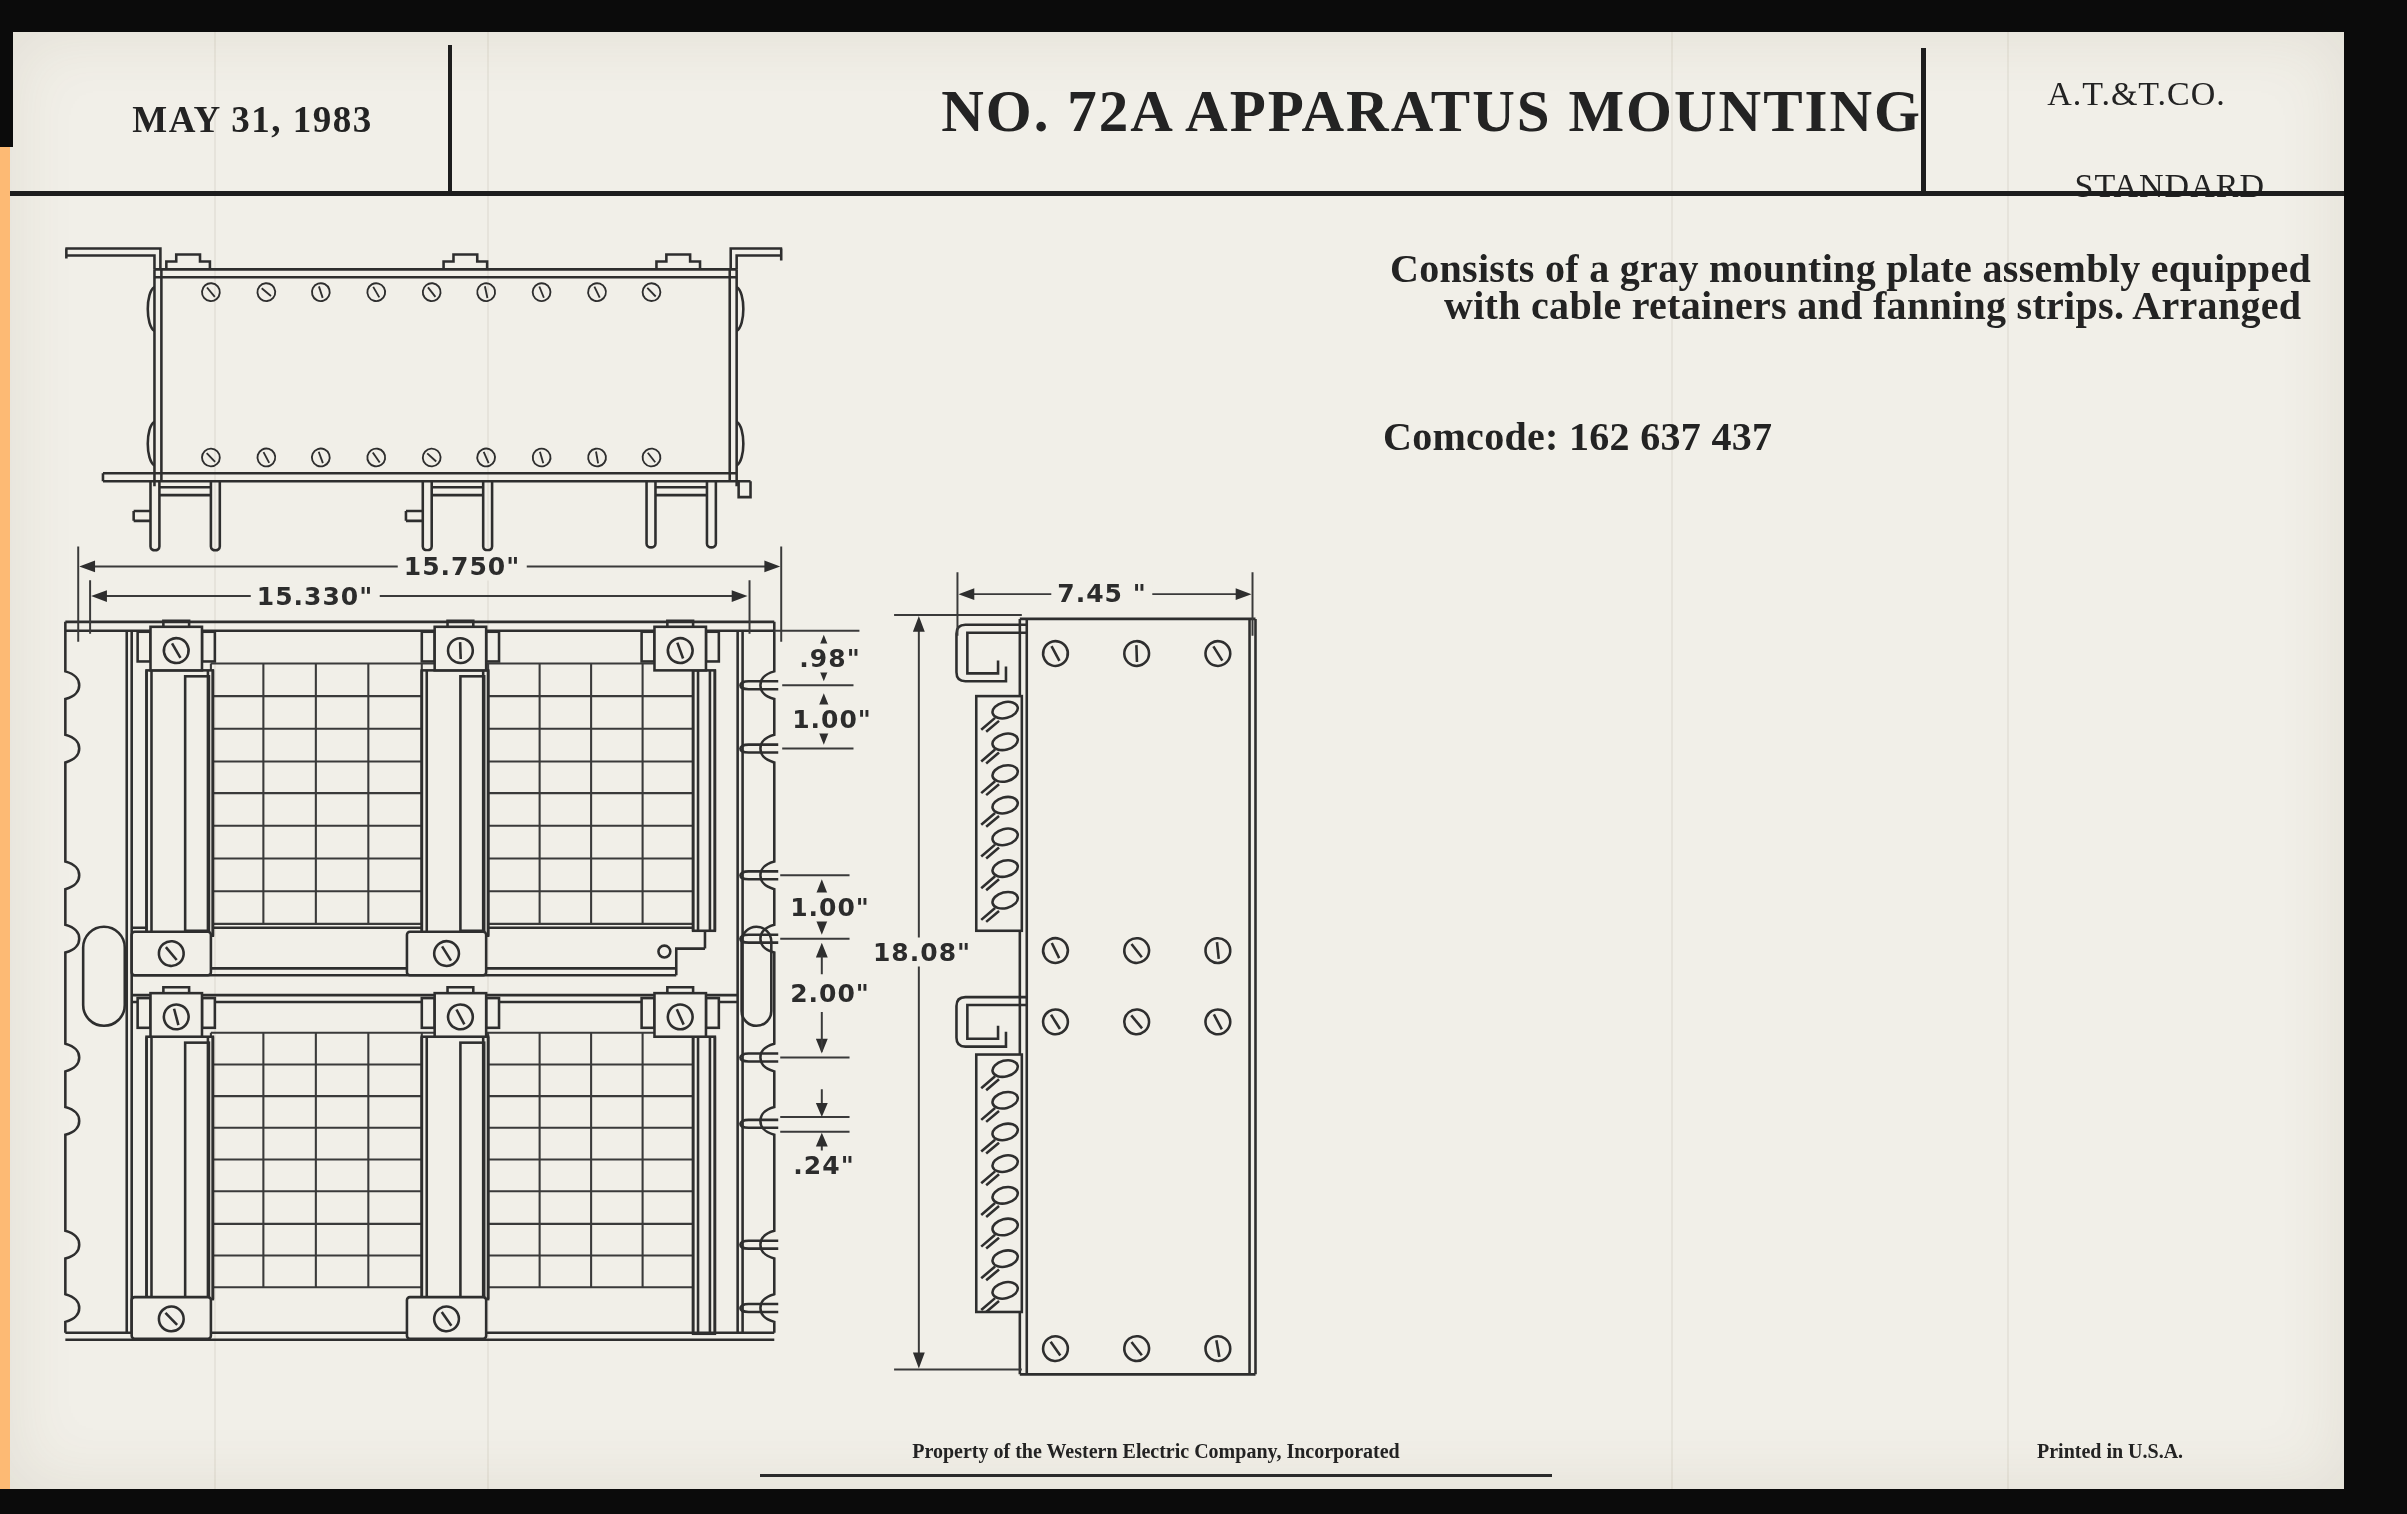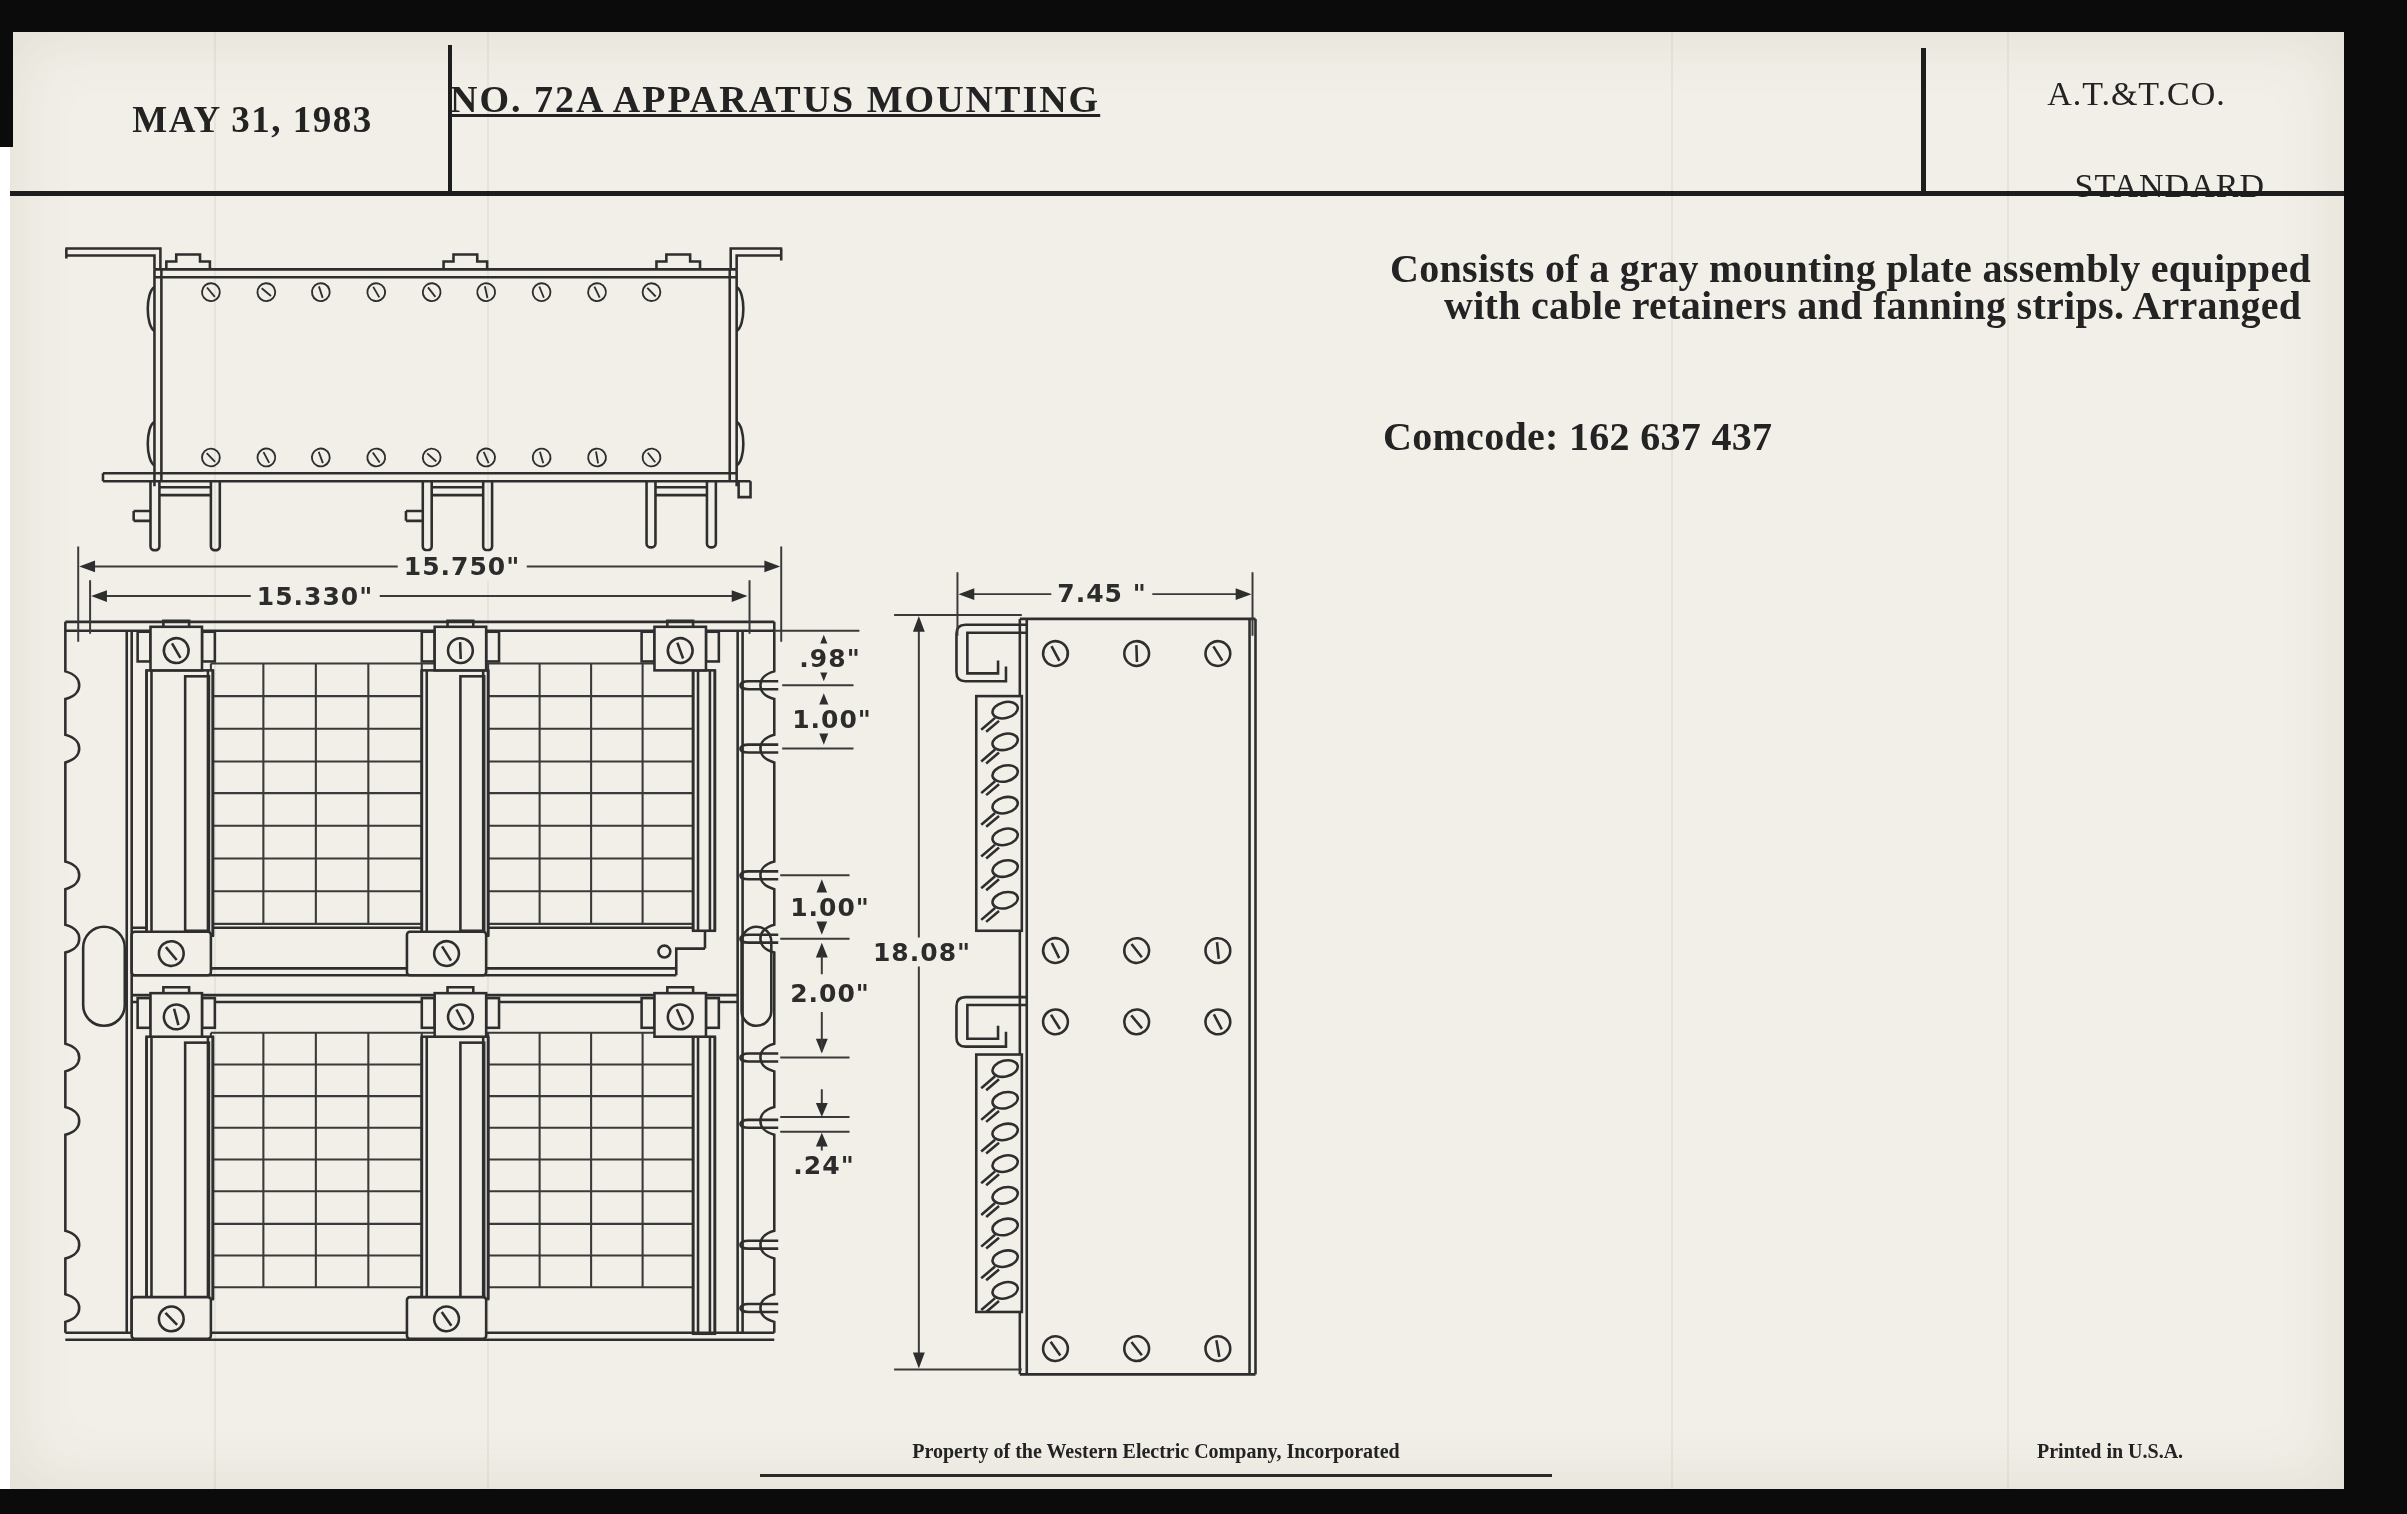--- a/index.html
+++ b/index.html
@@ -1,24 +1,24 @@
 <!DOCTYPE html>
 <html><head>
 <meta charset="utf-8">
 <style>
   html,body{margin:0;padding:0;background:#000;}
-  #page{position:relative;width:2408px;height:1515px;background:#ffffff;overflow:hidden;
+  #page{position:relative;width:2408px;height:1515px;background:#fdba74;overflow:hidden;
         font-family:"Liberation Serif", serif;color:#232323;}
   #sheet{position:absolute;left:10px;top:32px;width:2334px;height:1457px;background:#f1efe8;
          box-shadow:inset 0 0 69px rgba(95,75,40,.10);}
   .band{position:absolute;background:#0b0b0b;}
   .fold{position:absolute;top:32px;height:1457px;width:2px;background:rgba(70,55,25,.06);}
   .txt{position:absolute;white-space:pre;}
   .hdr-date{font-size:37px;font-weight:bold;letter-spacing:1.5px;text-align:center;}
-  .hdr-title{font-size:38px;font-weight:bold;letter-spacing:2px;text-align:left;text-decoration:underline;}
+  .hdr-title{font-size:59px;font-weight:bold;letter-spacing:2px;text-align:right;}
   .hdr-org{font-size:34px;font-weight:normal;line-height:46px;text-align:center;letter-spacing:1px;}
   .vline{position:absolute;background:#1d1d1d;}
   .hrule{position:absolute;left:10px;top:191px;width:2334px;height:5px;background:#1d1d1d;}
   .desc{font-size:40px;font-weight:bold;letter-spacing:0.3px;}
   .dim{position:absolute;transform:translate(-50%,-50%);font-family:"DejaVu Sans",sans-serif;
        font-size:25px;font-weight:600;letter-spacing:1px;color:#2c2c2c;background:#f1efe8;
        padding:0 6px;white-space:nowrap;}
   .foot{font-size:20px;font-weight:bold;}
   .foot-center{left:760px;top:1440px;width:792px;text-align:center;}
   .underline{position:absolute;left:760px;top:1474px;width:792px;height:3px;background:#2b2b2b;}

